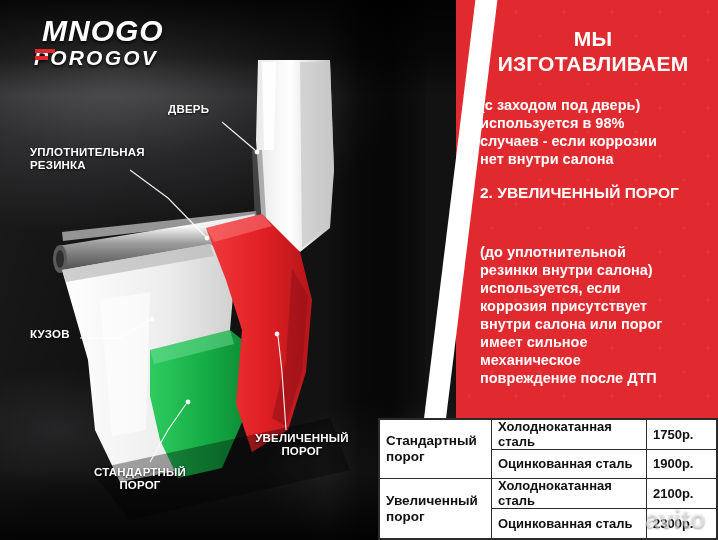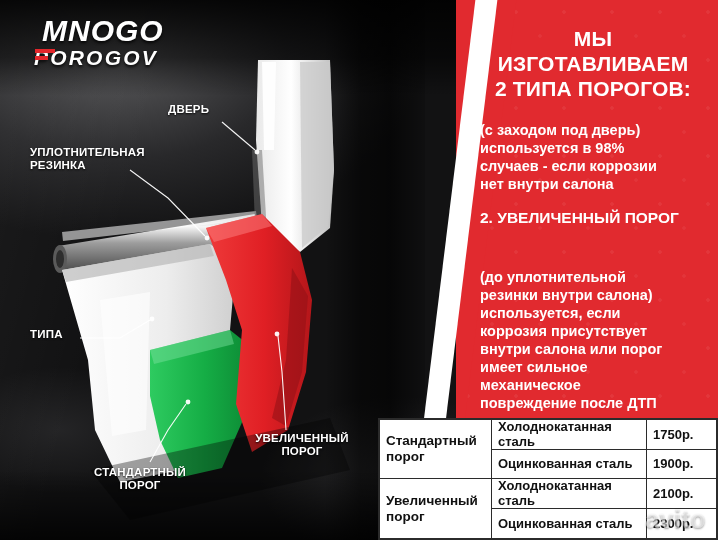--- a/index.html
+++ b/index.html
@@ -320,40 +320,39 @@
         <circle cx="188" cy="402" r="2.4" fill="#ffffff" stroke="none"></circle>
         <path d="M286 430 L282 372 L278 336"></path>
         <circle cx="277" cy="334" r="2.4" fill="#ffffff" stroke="none"></circle>
       </g>
     </svg>
   </div>
 
   <div class="callout c-door">ДВЕРЬ</div>
   <div class="callout c-rubber">УПЛОТНИТЕЛЬНАЯ
 РЕЗИНКА</div>
-  <div class="callout c-body">ТИПА</div>
+  <div class="callout c-body">КУЗОВ</div>
   <div class="callout c-standard">СТАНДАРТНЫЙ
 ПОРОГ</div>
   <div class="callout c-increased">УВЕЛИЧЕННЫЙ
 ПОРОГ</div>
 
   <div class="logo">
     <div class="l1">MNOGO</div>
     <div class="l2">POROGOV</div>
     <div class="lbar"></div>
     <div class="lbar2"></div>
   </div>
 
   <div class="white-slant"></div>
   <div class="red-panel">
     <div class="red-slant"></div>
 
     <div class="rp-head">
       <div>МЫ ИЗГОТАВЛИВАЕМ</div>
-      <div>2 ТИПА ПОРОГОВ:</div>
     </div>
 
     <div class="rp-body">
       <div class="rp-block">
         <div class="rp-sub">(с заходом под дверь)</div>
         <div class="rp-text" style="white-space: pre-line;">используется в 98%
 случаев - если коррозии
 нет внутри салона</div>
       </div>
       <div class="rp-block">

